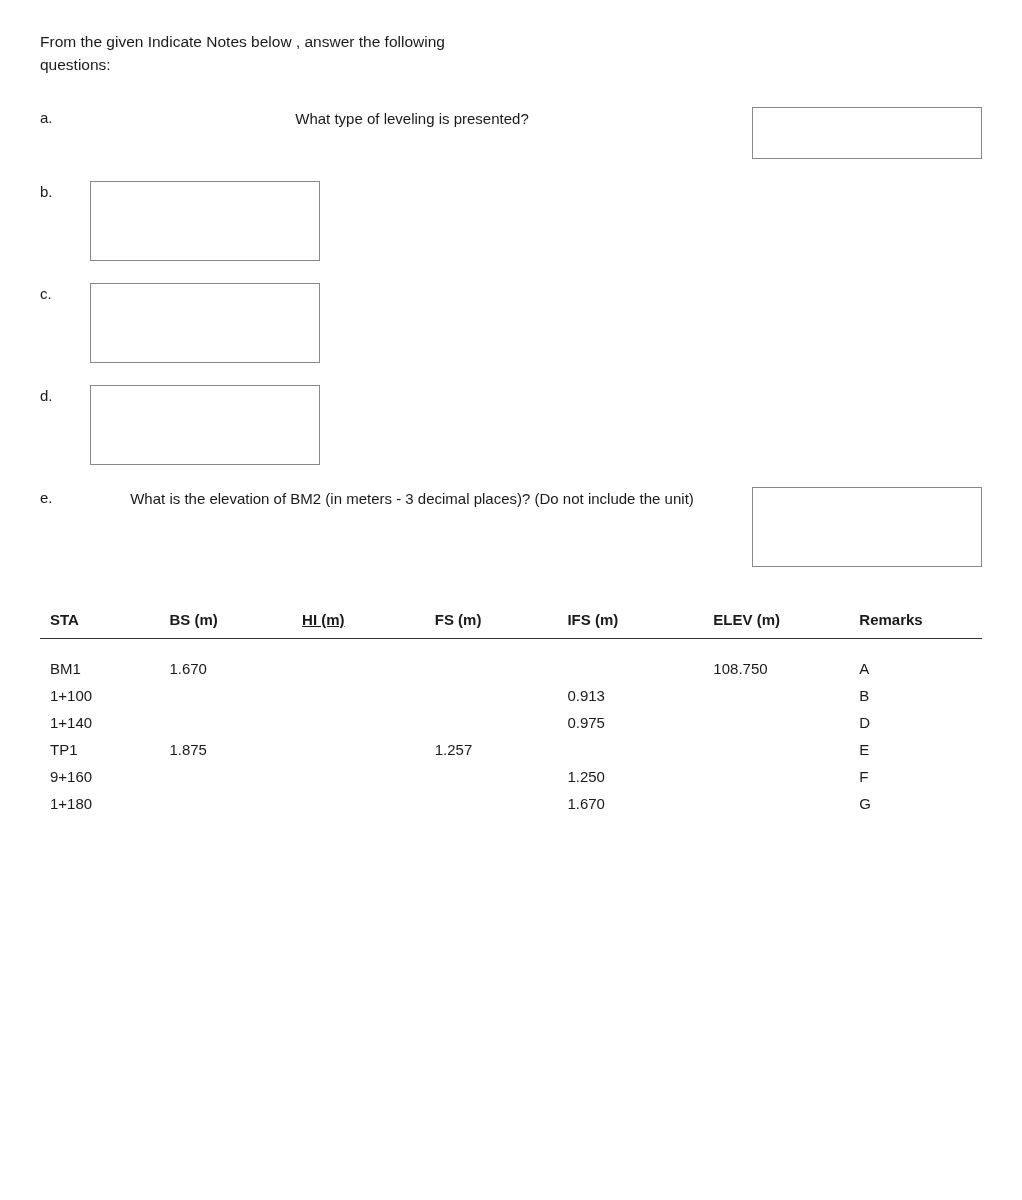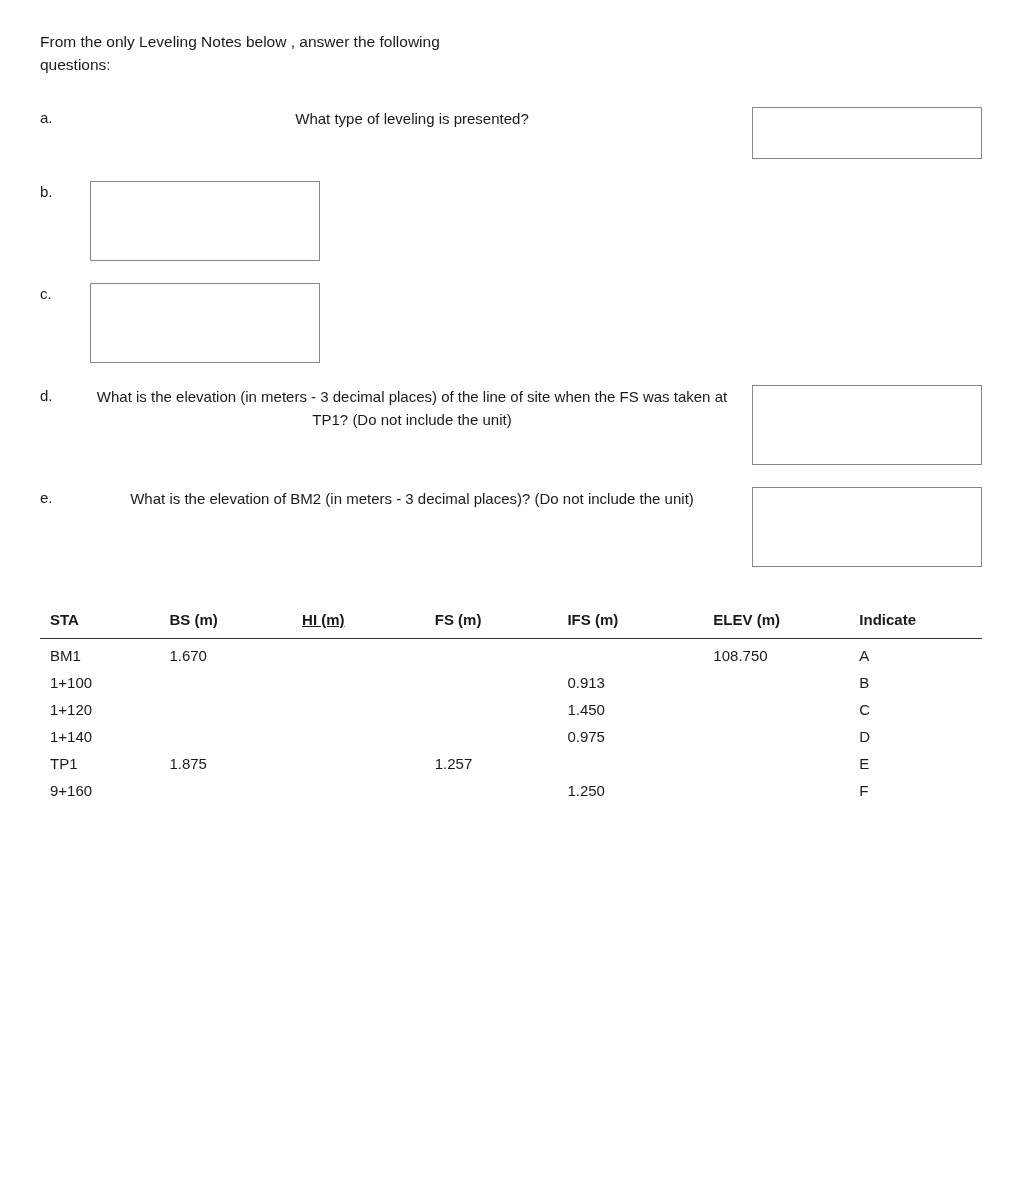--- a/index.html
+++ b/index.html
@@ -84,36 +84,36 @@
     }
 
     .leveling-table td {
       font-size: 15px;
       padding: 5px 10px;
       text-align: left;
       vertical-align: middle;
     }
 
     .leveling-table tr:first-child td {
-      padding-top: 8px;
+      padding-top: 21px;
     }
 
     .col-sta { width: 90px; }
     .col-bs  { width: 100px; }
     .col-hi  { width: 100px; text-decoration: underline; }
     .col-fs  { width: 100px; }
     .col-ifs { width: 110px; }
     .col-elev{ width: 110px; }
     .col-rem { width: 100px; }
   </style>
 </head>
 <body>
 
 <div class="intro-text">
-  <span>From the only Leveling Notes below , answer the  following</span><br>
+  <span>From the given Indicate Notes below , answer the  following</span><br>
   <span>questions:</span>
 </div>
 
 <div class="questions-section">
 
   <div class="question-row">
     <div class="question-label">a.</div>
     <div class="question-text">What type of leveling is presented?</div>
     <input type="text" class="answer-box" style="height: 52px;">
   </div>
@@ -123,21 +123,20 @@
     <input type="text" class="answer-box-tall" style="">
   </div>
 
   <div class="question-row">
     <div class="question-label">c.</div>
     <input type="text" class="answer-box-tall" style="">
   </div>
 
   <div class="question-row">
     <div class="question-label">d.</div>
-    <div class="question-text">What is the elevation (in meters - 3 decimal places) of the line of site when the FS was taken at TP1? (Do not include the unit)</div>
     <input type="text" class="answer-box-tall" style="">
   </div>
 
   <div class="question-row">
     <div class="question-label">e.</div>
     <div class="question-text">What is the elevation of BM2 (in meters - 3 decimal places)? (Do not include the unit)</div>
     <input type="text" class="answer-box-tall" style="">
   </div>
 
 </div>
@@ -145,21 +144,21 @@
 <div class="table-section">
   <table class="leveling-table">
     <thead>
       <tr>
         <th class="col-sta">STA</th>
         <th class="col-bs">BS (m)</th>
         <th class="col-hi">HI (m)</th>
         <th class="col-fs">FS  (m)</th>
         <th class="col-ifs">IFS  (m)</th>
         <th class="col-elev">ELEV  (m)</th>
-        <th class="col-rem">Indicate</th>
+        <th class="col-rem">Remarks</th>
       </tr>
     </thead>
     <tbody id="table-body">
     <tr>
           <td>BM1</td>
           <td>1.670</td>
           <td></td>
           <td></td>
           <td></td>
           <td>108.750</td>
@@ -168,29 +167,20 @@
         <tr>
           <td>1+100</td>
           <td></td>
           <td></td>
           <td></td>
           <td>0.913</td>
           <td></td>
           <td>B</td>
         </tr>
         <tr>
-          <td>1+120</td>
-          <td></td>
-          <td></td>
-          <td></td>
-          <td>1.450</td>
-          <td></td>
-          <td>C</td>
-        </tr>
-        <tr>
           <td>1+140</td>
           <td></td>
           <td></td>
           <td></td>
           <td>0.975</td>
           <td></td>
           <td>D</td>
         </tr>
         <tr>
           <td>TP1</td>
@@ -202,16 +192,25 @@
           <td>E</td>
         </tr>
         <tr>
           <td>9+160</td>
           <td></td>
           <td></td>
           <td></td>
           <td>1.250</td>
           <td></td>
           <td>F</td>
+        </tr>
+        <tr>
+          <td>1+180</td>
+          <td></td>
+          <td></td>
+          <td></td>
+          <td>1.670</td>
+          <td></td>
+          <td>G</td>
         </tr>
       </tbody>
   </table>
 </div>
 
 </body></html>

